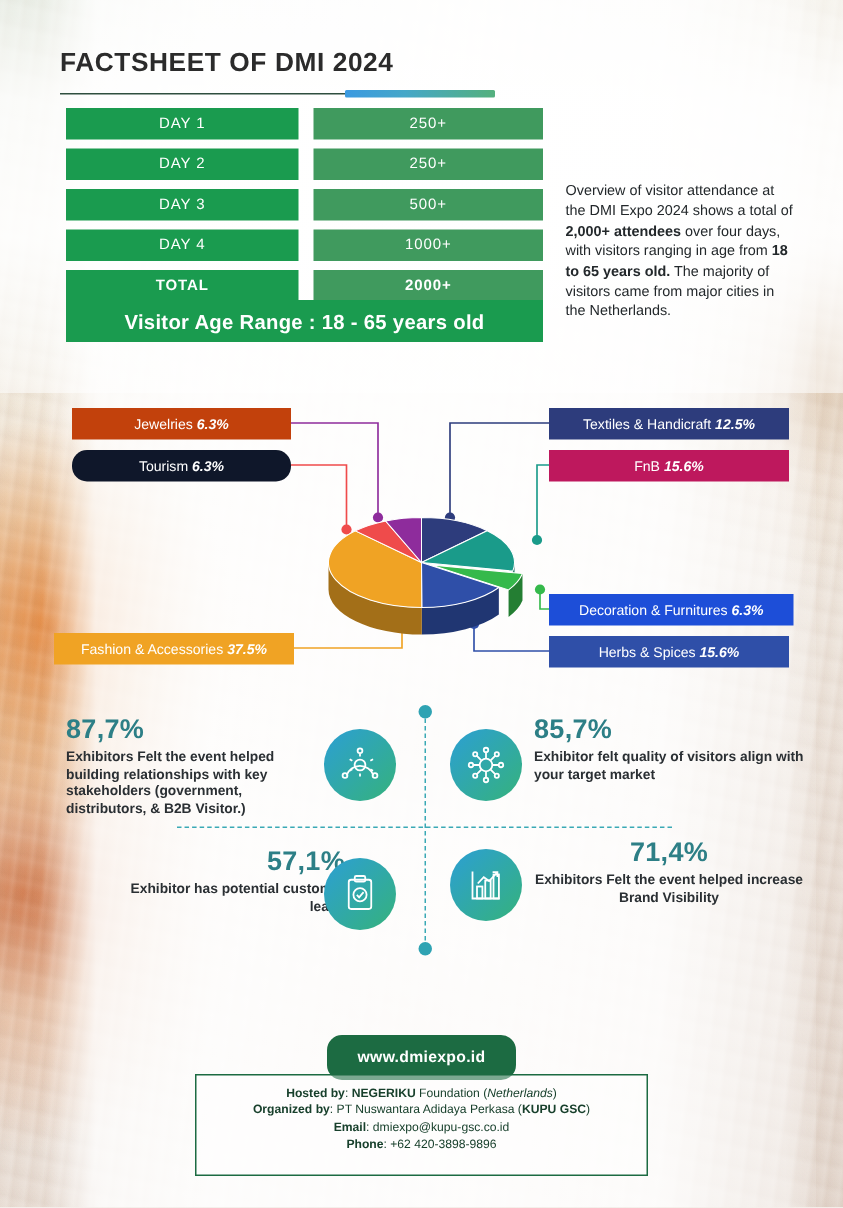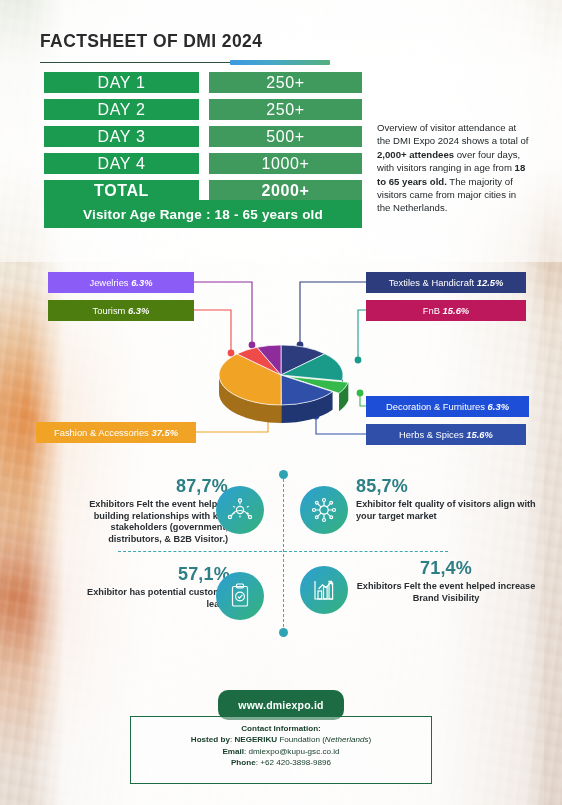--- a/index.html
+++ b/index.html
@@ -53,21 +53,21 @@
   .rule-wrap { position: absolute; left: 40px; top: 60px; width: 290px; height: 6px; }
   .rule-line { position: absolute; left: 0; top: 2px; width: 100%; height: 1.4px; background: #2f4f3f; }
   .rule-grad { position: absolute; left: 190px; top: 0; width: 100px; height: 5px;
     background: linear-gradient(to right, #3b9ae1 0%, #45a7c8 40%, #54b07d 100%); border-radius: 1px; }
 
   
   .table { position: absolute; left: 44px; top: 72px; width: 318px; }
   .trow { display: flex; gap: 10px; margin-bottom: 6px; }
   .cell {
     height: 21px; line-height: 21px; text-align: center;
-    color: #ffffff; font-size: 16px; letter-spacing: .6px;
+    color: #ffffff; font-size: 10px; letter-spacing: .6px;
   }
   .cell-label { width: 155px; background: #1a9b4f; }
   .cell-value { width: 153px; background: #409a5e; }
   .trow.total .cell { font-weight: bold; }
   .age-bar {
     position: absolute; left: 44px; top: 200px; width: 318px; height: 28px;
     background: #1a9b4f; color: #fff; font-size: 13.5px; font-weight: bold;
     display: flex; align-items: center; justify-content: center; letter-spacing: .2px;
   }
 
@@ -79,22 +79,22 @@
   .overview b { font-weight: bold; }
 
   
   .pie-area { position: absolute; left: 0; top: 255px; width: 562px; height: 205px; }
   .tag {
     position: absolute; height: 21px; line-height: 21px;
     color: #ffffff; font-size: 9.4px; text-align: center; white-space: nowrap;
     padding: 0 8px;
   }
   .tag b { font-weight: bold; font-style: italic; }
-  .tag-jewelries   { left: 48px;  top: 17px;  width: 146px; background: #8b5cf6; }
-  .tag-tourism     { left: 48px;  top: 45px;  width: 146px; background: #4d7c0f; }
+  .tag-jewelries   { left: 48px;  top: 17px;  width: 146px; background: #c2410c; }
+  .tag-tourism     { left: 48px;  top: 45px;  width: 146px; background: #0f172a; border-radius: 10px; }
   .tag-fashion     { left: 36px;  top: 167px; width: 160px; background: #f0a324; }
   .tag-textiles    { left: 366px; top: 17px;  width: 160px; background: #2d3c7c; }
   .tag-fnb         { left: 366px; top: 45px;  width: 160px; background: #be185d; }
   .tag-decoration  { left: 366px; top: 141px; width: 163px; background: #1d4ed8; }
   .tag-herbs       { left: 366px; top: 169px; width: 160px; background: #2f4fa8; }
 
   .pie-wrap { position: absolute; left: 196px; top: 68px; width: 170px; height: 110px; }
 
   
   .kpi-area { position: absolute; left: 0; top: 462px; width: 562px; height: 185px; }
@@ -238,21 +238,21 @@
           </svg>
       </div>
     </div>
 
     <div class="kpi-area">
       <div class="divider-v"></div>
       <div class="divider-h"></div>
       <div class="divider-dot" style="left:279px;top:8px;"></div>
       <div class="divider-dot" style="left:279px;top:166px;"></div>
 
-      <div class="kpi" style="left:58px;top:14px;width:170px;text-align:right;">
+      <div class="kpi" style="left:44px;top:14px;width:170px;">
         <div class="kpi-num">87,7%</div>
         <div class="kpi-txt" style="margin-top:2px;">Exhibitors Felt the event helped building relationships with key stakeholders (government, distributors, &amp; B2B Visitor.)</div>
       </div>
       <div class="kpi-icon" style="left:216px;top:24px;">
         <svg width="30" height="30" viewBox="0 0 30 30" fill="none" stroke="#ffffff" stroke-width="1.2">
           <circle cx="15" cy="15" r="3.6"></circle>
           <path d="M15 9.4v-2M15 20.6v2M9.9 12.2l-1.8-1M21.9 17.8l1.8 1M9.9 17.8l-1.8 1M21.9 12.2l1.8-1"></path>
           <path d="M6 22a9.5 9.5 0 0 1 18 0" stroke-width="1.1"></path>
           <circle cx="15" cy="5.5" r="1.6"></circle>
             <circle cx="5" cy="22" r="1.6"></circle>
@@ -304,20 +304,20 @@
       </div>
       <div class="kpi" style="left:356px;top:96px;width:180px;text-align:center;">
         <div class="kpi-num">71,4%</div>
         <div class="kpi-txt" style="margin-top:2px;">Exhibitors Felt the event helped increase Brand Visibility</div>
       </div>
     </div>
 
     <div class="weburl">www.dmiexpo.id</div>
 
     <div class="contact-box">
-      <div><b>Contact Information:</b></div>
       <div><b>Hosted by</b><span>: </span><b>NEGERIKU</b><span> Foundation (</span><i>Netherlands</i><span>)</span></div>
+      <div><b>Organized by</b><span>: PT Nuswantara Adidaya Perkasa (</span><b>KUPU GSC</b><span>)</span></div>
       <div><b>Email</b><span>: dmiexpo@kupu-gsc.co.id</span></div>
       <div><b>Phone</b><span>: +62 420-3898-9896</span></div>
     </div>
 
   </div>
 </div>
 
 </body></html>

